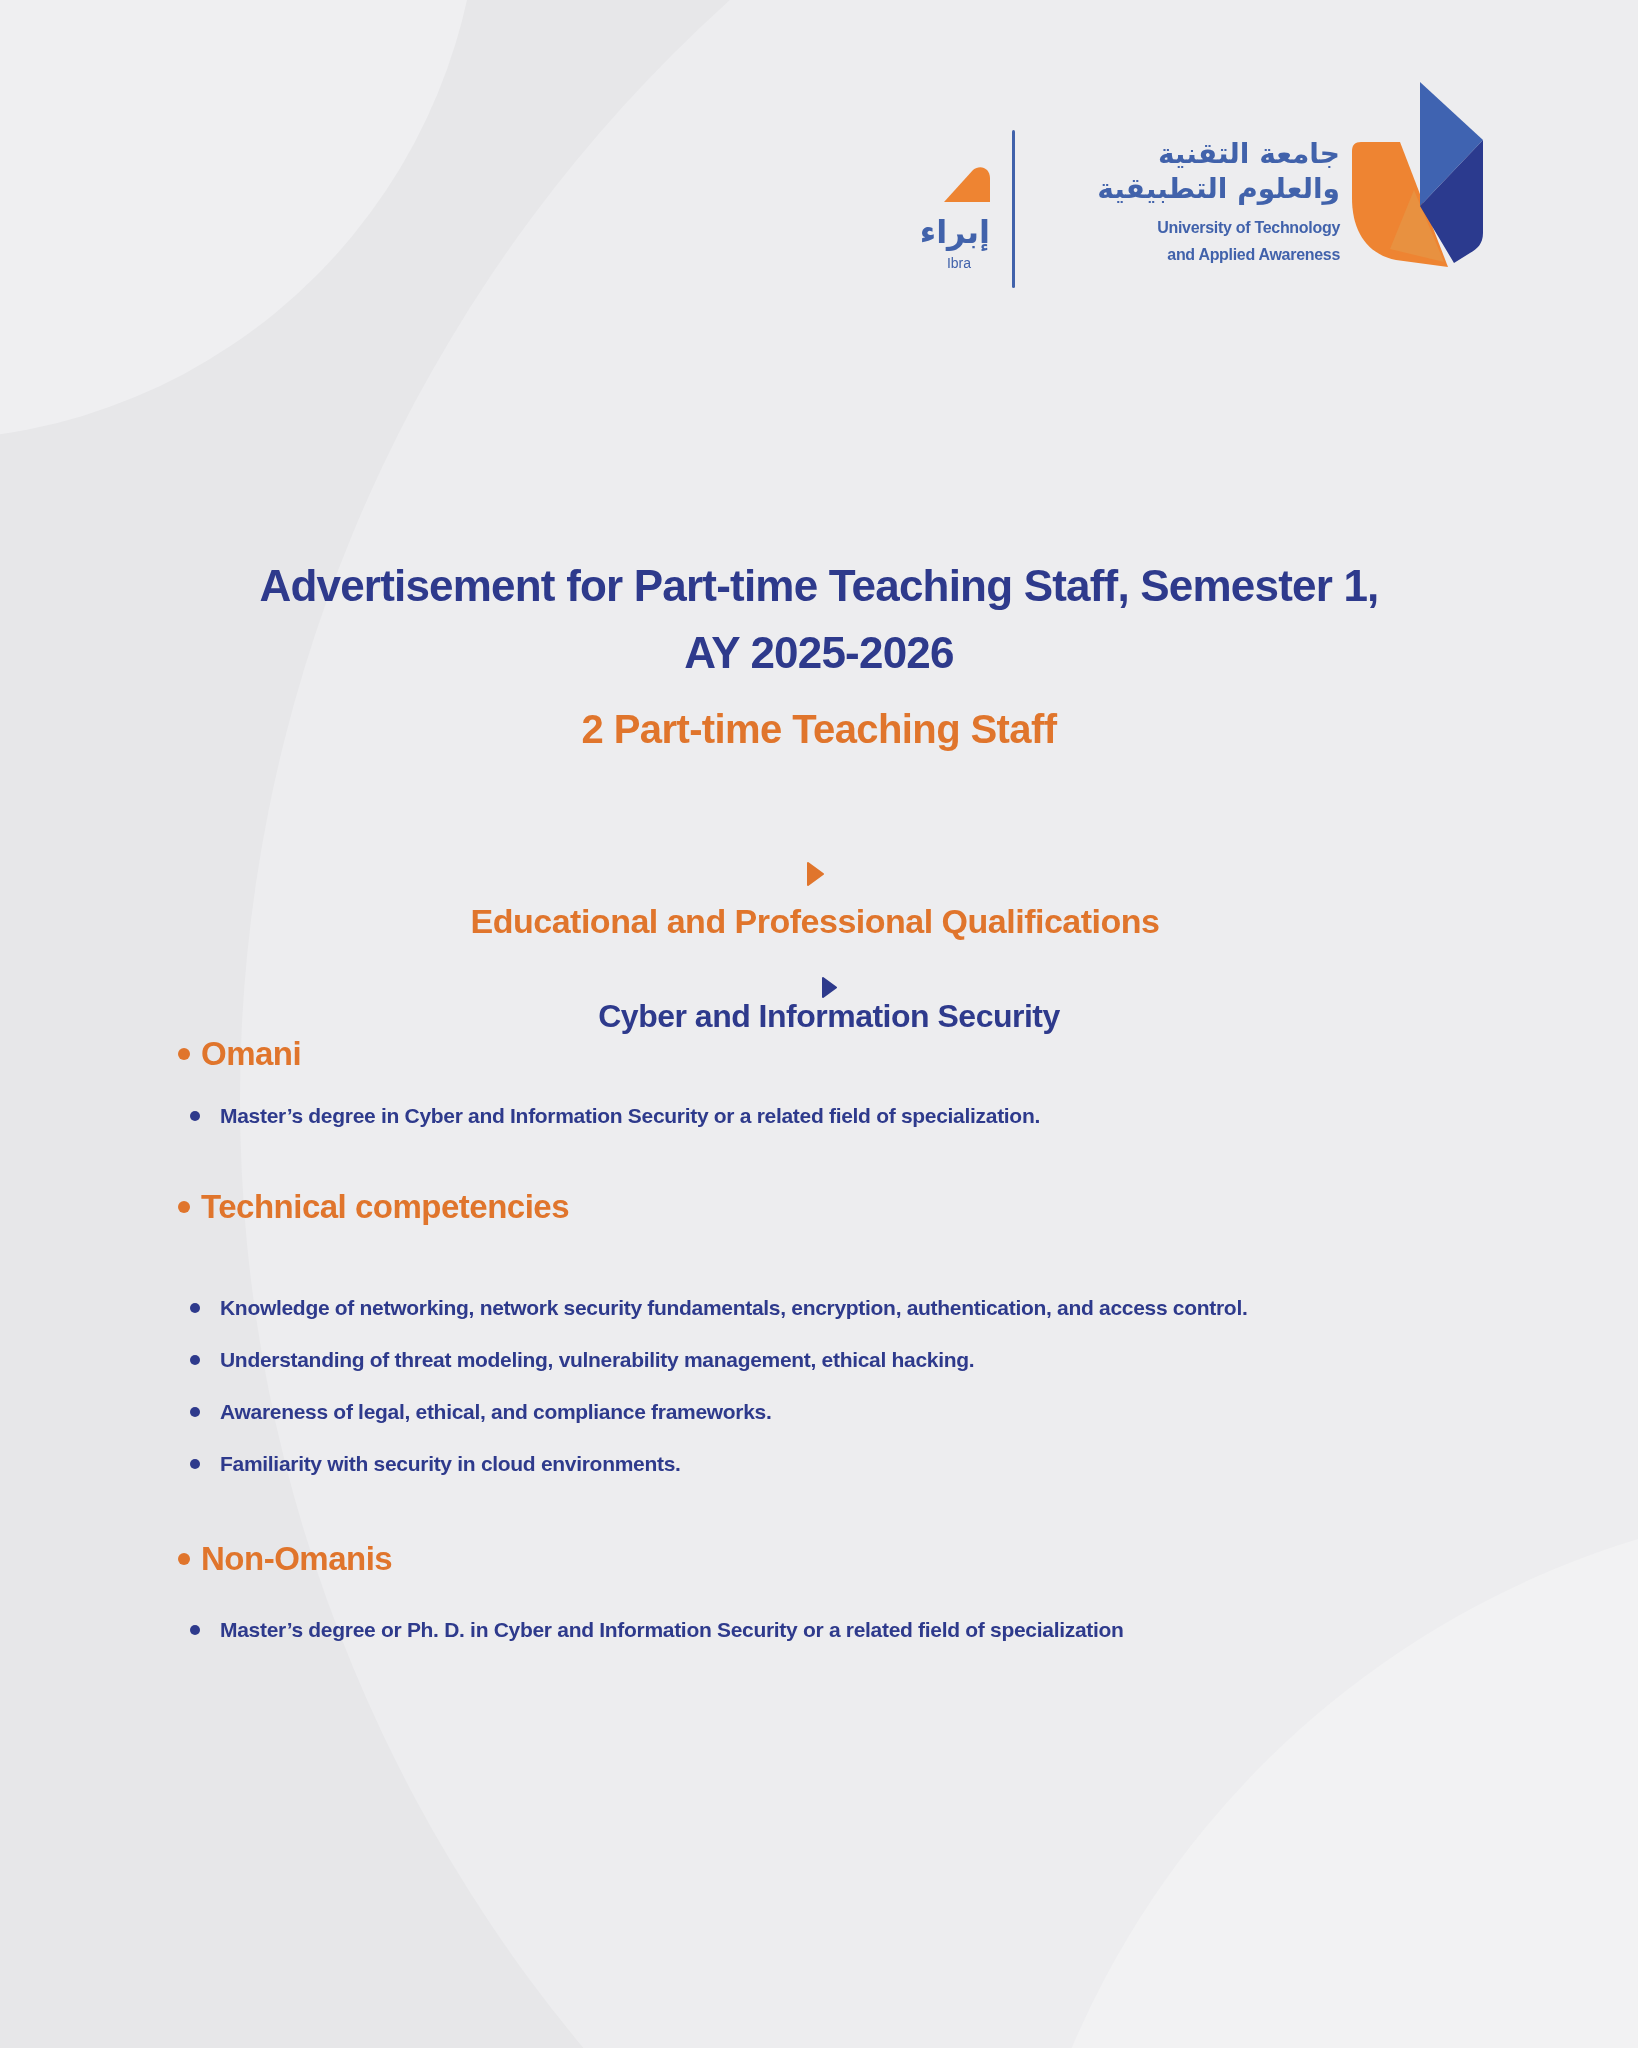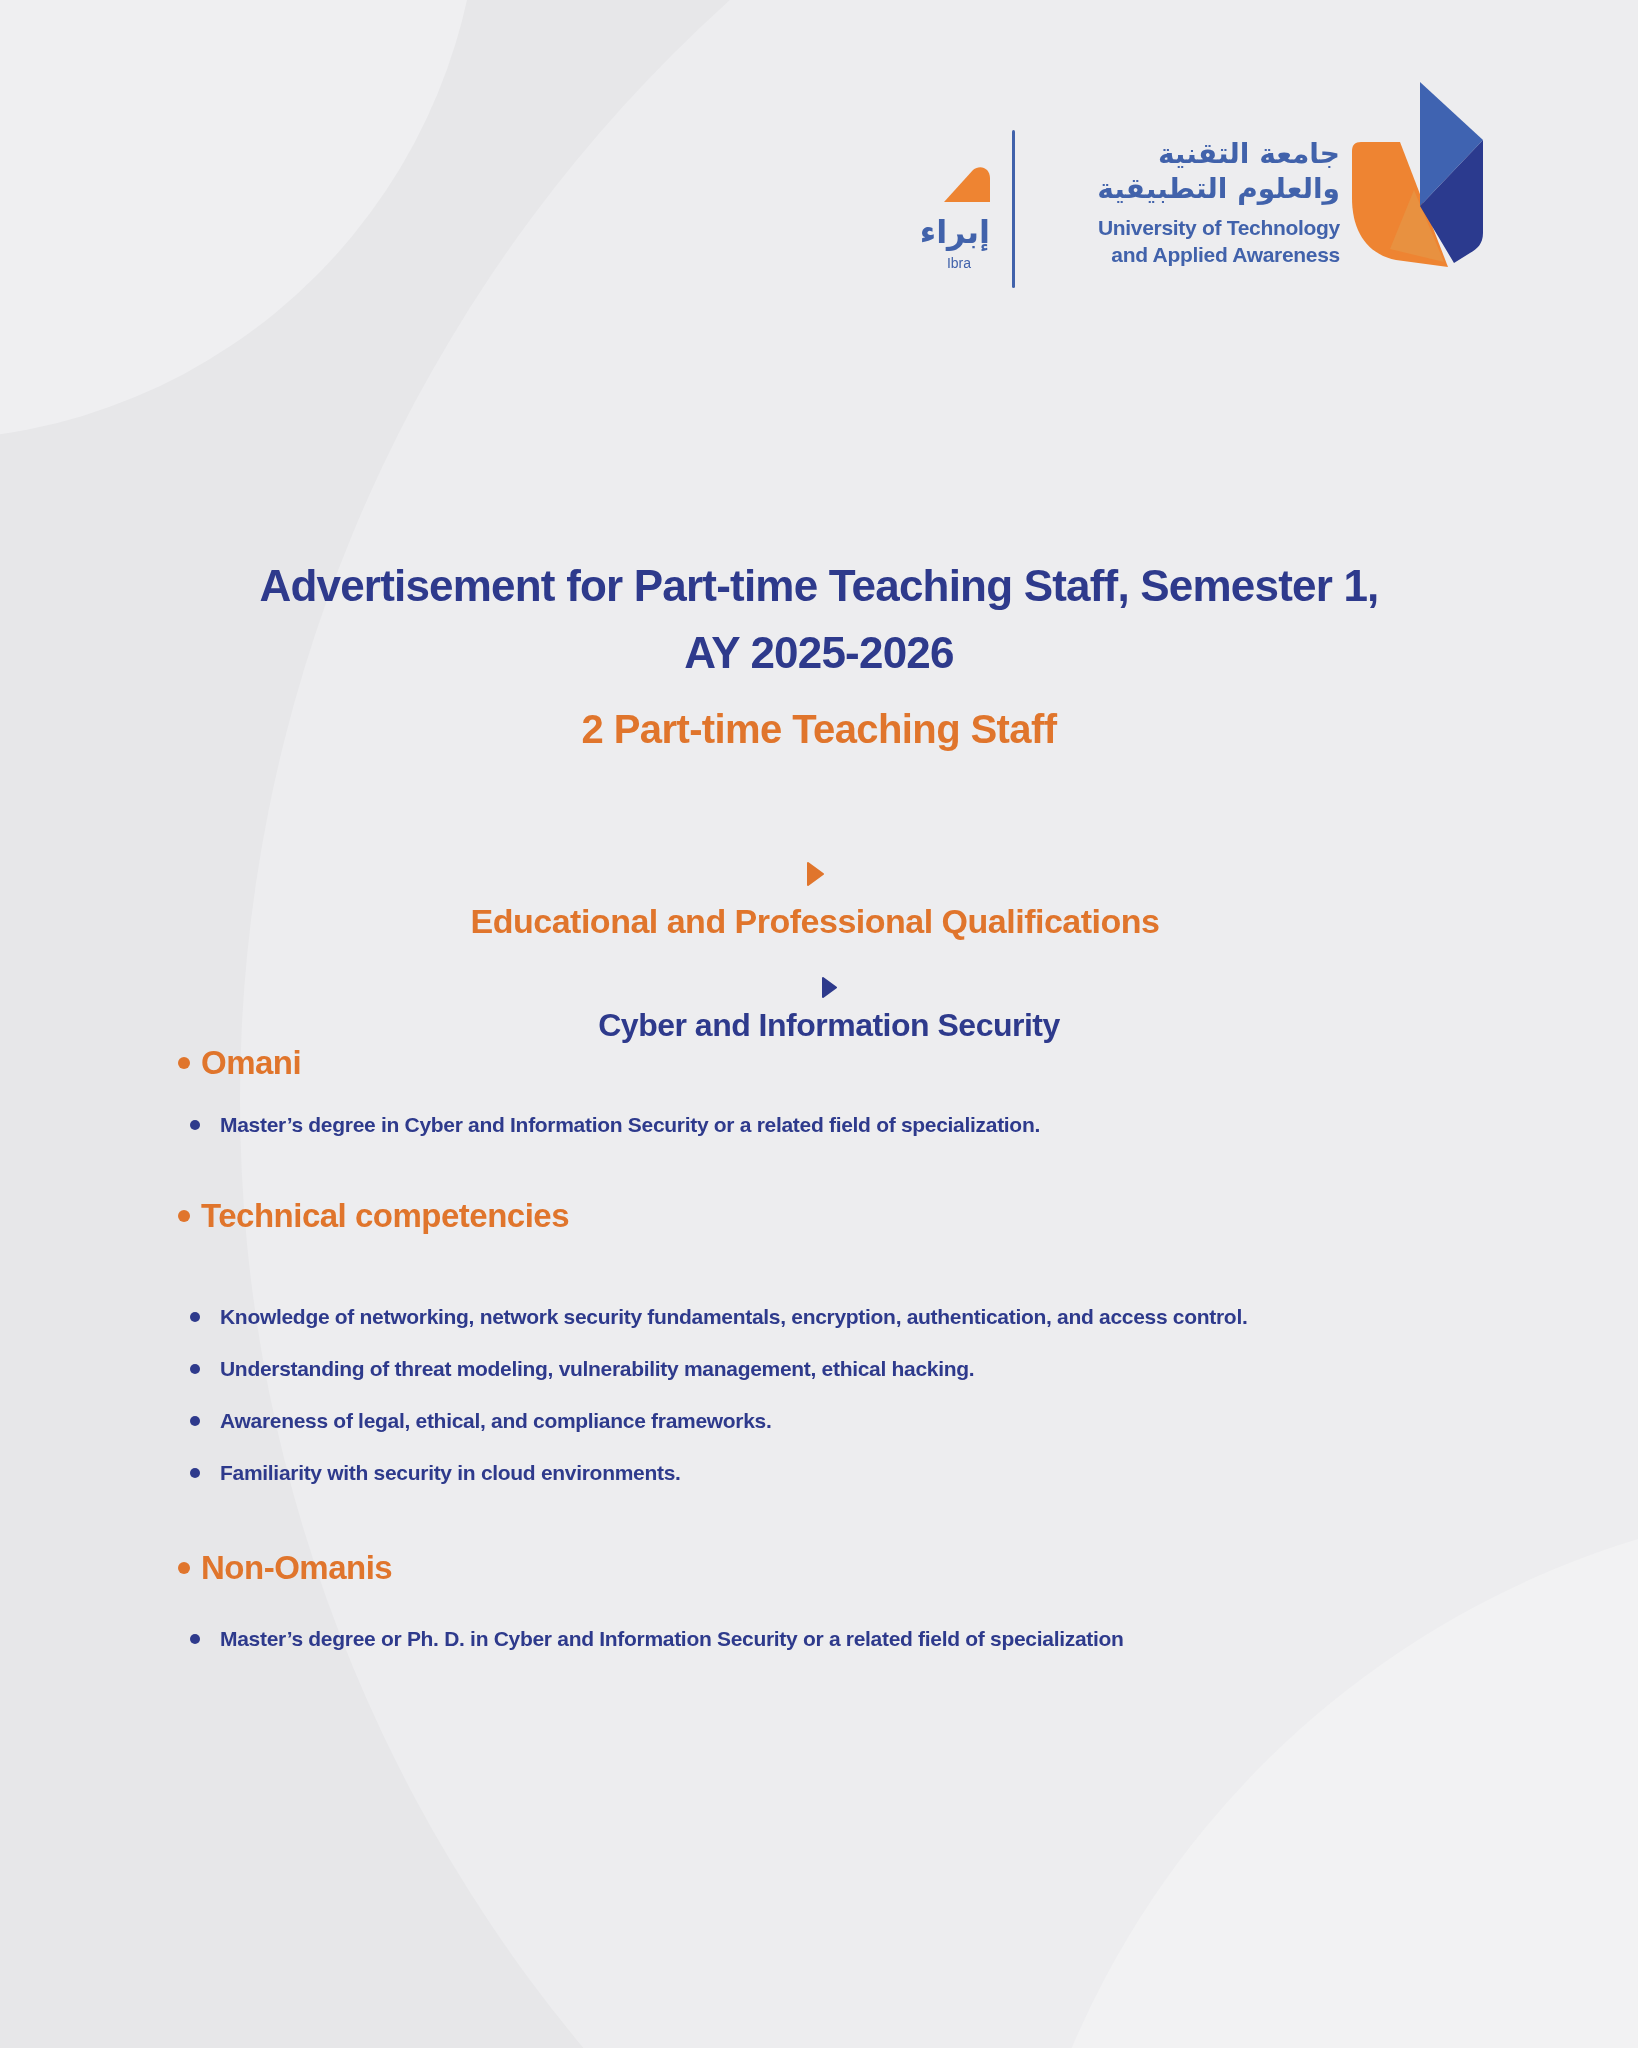--- a/index.html
+++ b/index.html
@@ -32,42 +32,42 @@
   }
   .campus .tri{display:block;margin:0 0 14px auto;}
   .campus .ar{font-family:"DejaVu Sans",sans-serif;font-size:32px;font-weight:700;line-height:32px;direction:rtl;}
   .campus .en{font-size:14px;font-weight:400;line-height:30px;text-align:center;}
   .logo-divider{
     position:absolute;left:112px;top:52px;width:3px;height:158px;
     background:#4162ab;border-radius:2px;
   }
   .univ-text{position:absolute;left:140px;top:58px;width:300px;text-align:right;color:#4162ab;}
   .univ-text .ar{font-family:"DejaVu Sans",sans-serif;direction:rtl;font-size:28px;font-weight:700;line-height:35px;}
-  .univ-text .en{font-size:21px;font-weight:700;line-height:27px;letter-spacing:-0.3px;}
+  .univ-text .en{font-size:16px;font-weight:700;line-height:27px;letter-spacing:-0.3px;}
   .univ-text .en.first{margin-top:8px;}
   .logo-mark{position:absolute;left:448px;top:0px;}
   
   .title-block{position:absolute;top:540px;left:0;width:100%;text-align:center;}
   .title-line{
     display:block;color:#2e3a8c;font-size:44px;font-weight:700;
     letter-spacing:-0.8px;line-height:67px;
   }
   .subtitle{
     display:block;margin-top:21px;color:#e0752c;
     font-size:40px;font-weight:700;letter-spacing:-0.6px;
   }
   
   .content{position:absolute;left:150px;top:862px;width:1330px;color:#2e3a8c;}
   .h-row{display:flex;align-items:center;flex-direction:column;}
   .arrow{flex:0 0 auto;}
   .main-heading{gap:16px;}
   .main-heading .h-text{
     color:#e0752c;font-size:34px;font-weight:700;letter-spacing:-0.5px;
   }
-  .sub-heading{margin:36px 0 0 28px;gap:9px;}
+  .sub-heading{margin:36px 0 0 28px;}
   .sub-heading .h-text{
     color:#2e3a8c;font-size:32px;font-weight:700;letter-spacing:-0.5px;
   }
   .group{margin-left:28px;}
   .g-head{display:flex;align-items:center;gap:11px;}
   .g-dot{flex:0 0 auto;width:12px;height:12px;border-radius:50%;background:#e0752c;}
   .g-label{color:#e0752c;font-size:33px;font-weight:700;letter-spacing:-0.5px;}
   .group-omani{}
   .group-nonomani{margin-top:50px;}
   .group-technical{margin-top:46px;}

